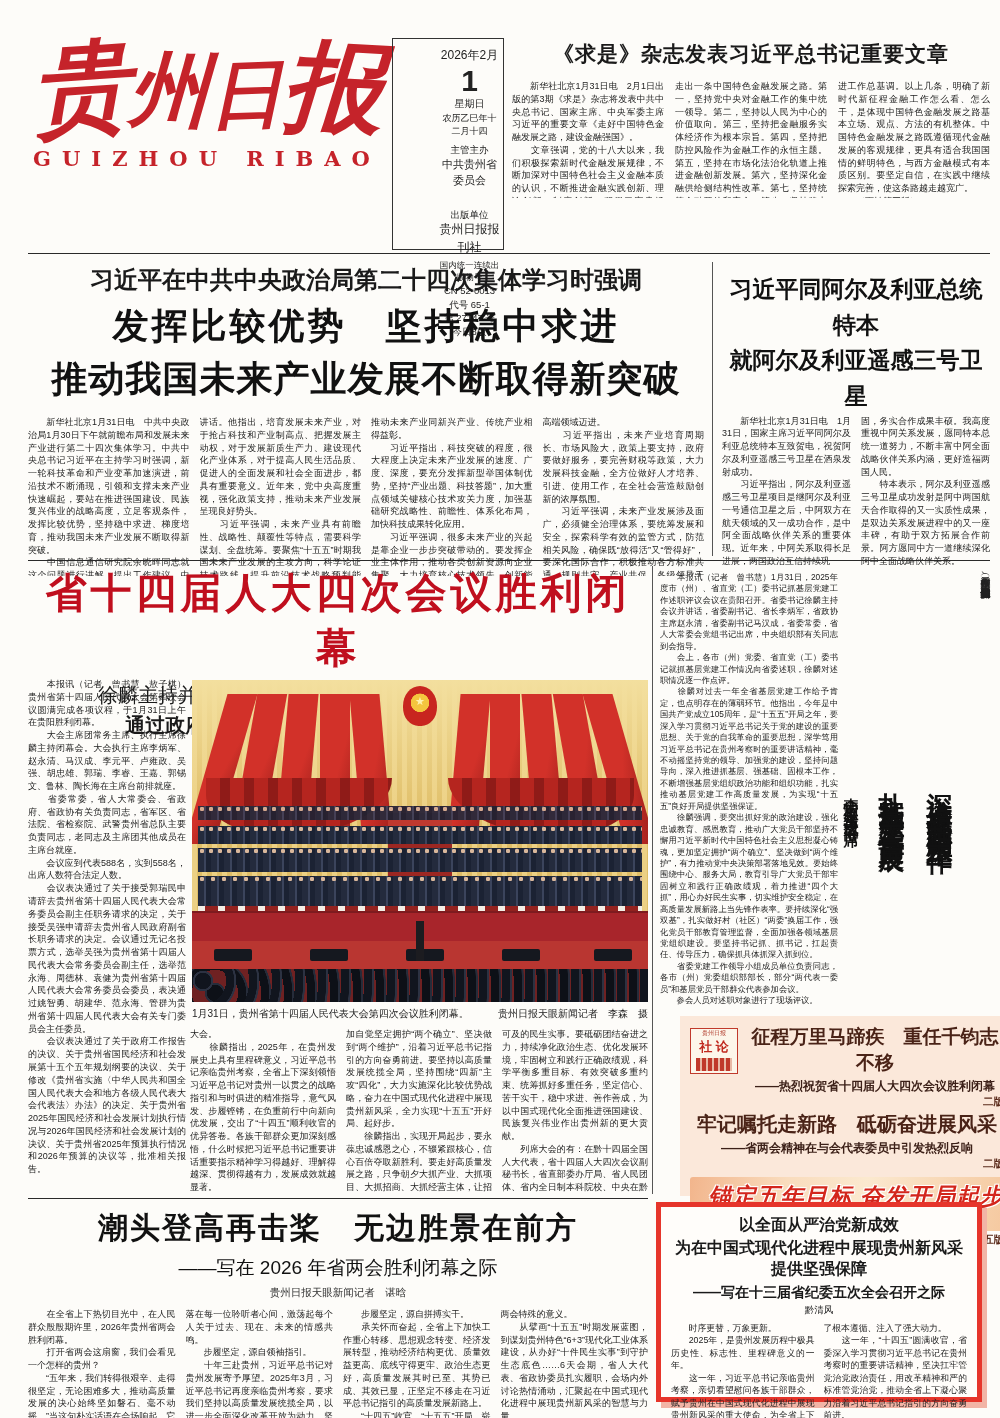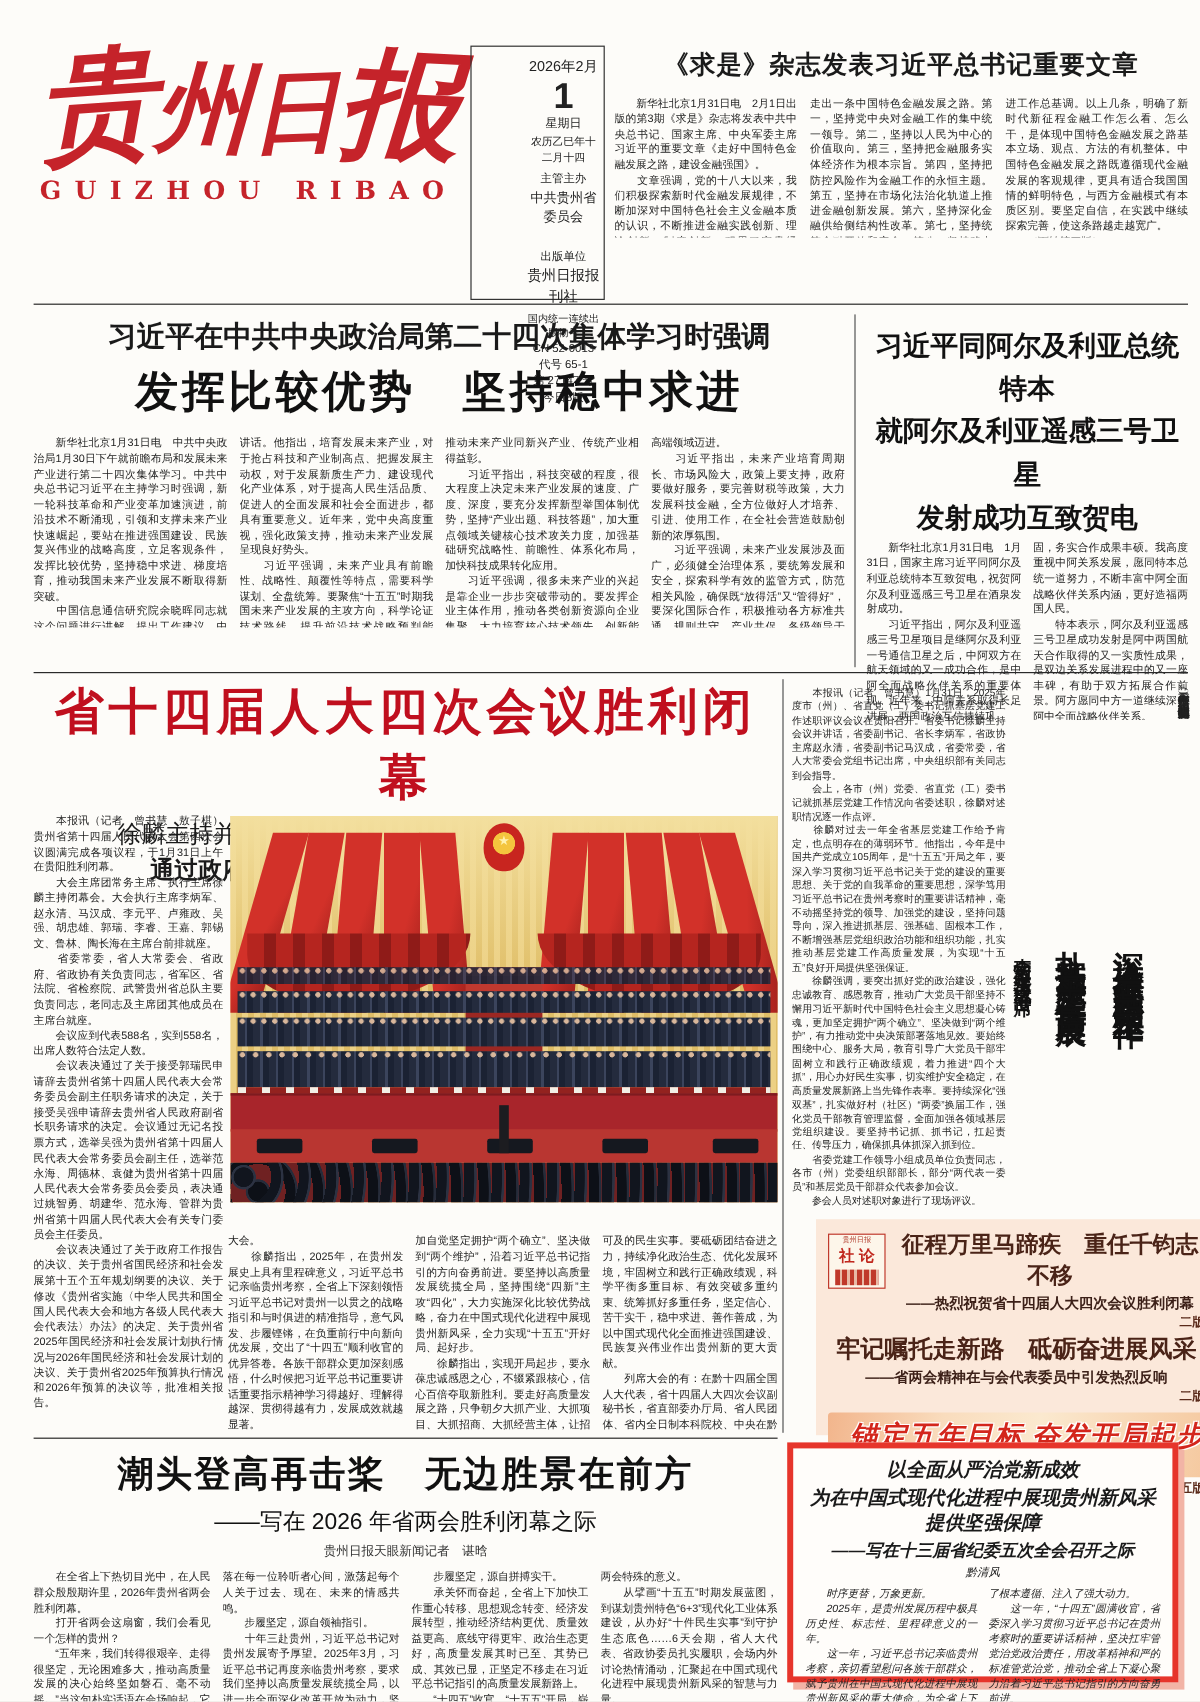--- a/index.html
+++ b/index.html
@@ -29,21 +29,21 @@
   .ed-sub{font-weight:bold;color:#3c2018;text-align:center;}
   .pageref{font-size:10.5px;color:#5a2a1a;text-align:right;font-weight:bold;}
   #banner{position:relative;margin-top:6px;height:54px;border-radius:3px;overflow:hidden;
           background:linear-gradient(100deg,#f2b58c 0%,#f9dcbd 30%,#fbe9cf 55%,#f5c9a0 100%);}
   #banner .bn-t{font-style:italic;font-weight:900;font-size:23px;color:#d3261c;text-align:right;
           text-shadow:1px 1px 0 #fff,-1px -1px 0 #fff,1px -1px 0 #fff,-1px 1px 0 #fff;margin-top:4px;letter-spacing:1px;}
   #banner .bn-pill{display:block;margin:2px auto 0;width:185px;background:#d3261c;color:#fff;font-size:11px;
           text-align:center;padding:1px 0;transform:skewX(-12deg);font-weight:bold;}
   
   #jiwei{border:5px solid #e6352b;background:#fffdfa;box-sizing:border-box;padding:8px 10px;
-         box-shadow:5px 6px 0 #f2b4a6;font-style:italic;}
+         box-shadow:5px 6px 0 #f2b4a6;}
   
   #photo{overflow:hidden;background:repeating-linear-gradient(90deg,#ecd084 0 5px,#dfbd66 5px 10px);}
   .ph-layer{position:absolute;}
   .flag{position:absolute;bottom:0;width:30px;background:linear-gradient(105deg,#d23129 55%,#9c1f1b);}
   .tier{position:absolute;left:6px;right:6px;
         background-image:repeating-radial-gradient(circle at 4px 3px,#d9b79b 0 2px,rgba(0,0,0,0) 2.4px 9px),
                          repeating-linear-gradient(90deg,#242b3d 0 6px,#3b445c 6px 8px,#1b2233 8px 13px);
         background-repeat:repeat-x,repeat;background-size:9px 7px,auto;}
   .monitor{position:absolute;width:38px;height:12px;background:#15181f;border-radius:2px;}
 </style>
@@ -87,20 +87,21 @@
       <div class="body-txt">进工作总基调。以上几条，明确了新时代新征程金融工作怎么看、怎么干，是体现中国特色金融发展之路基本立场、观点、方法的有机整体。中国特色金融发展之路既遵循现代金融发展的客观规律，更具有适合我国国情的鲜明特色，与西方金融模式有本质区别。要坚定自信，在实践中继续探索完善，使这条路越走越宽广。
 　　（下转第三版）</div>
     </div>
   </div>
 
   <div class="abs rule-h" style="left:28px;top:253px;width:962px;"></div>
 
   <div class="abs" style="left:28px;top:264px;width:676px;">
     <div class="kicker" style="font-size:24px;">习近平在中共中央政治局第二十四次集体学习时强调</div>
     <div class="hl-black" style="font-size:36px;margin-top:6px;letter-spacing:3px;">发挥比较优势　坚持稳中求进</div>
+    <div class="hl-black" style="font-size:36px;margin-top:4px;letter-spacing:1px;">推动我国未来产业发展不断取得新突破</div>
     <div class="cols" style="margin-top:12px;gap:10px;height:160px;">
       <div class="body-txt">　　新华社北京1月31日电　中共中央政治局1月30日下午就前瞻布局和发展未来产业进行第二十四次集体学习。中共中央总书记习近平在主持学习时强调，新一轮科技革命和产业变革加速演进，前沿技术不断涌现，引领和支撑未来产业快速崛起，要站在推进强国建设、民族复兴伟业的战略高度，立足客观条件，发挥比较优势，坚持稳中求进、梯度培育，推动我国未来产业发展不断取得新突破。
 　　中国信息通信研究院余晓晖同志就这个问题进行讲解，提出工作建议。中央政治局的同志认真听取讲解，并进行了讨论。
 　　习近平在听取讲解和讨论后发表重要</div>
       <div class="body-txt">讲话。他指出，培育发展未来产业，对于抢占科技和产业制高点、把握发展主动权，对于发展新质生产力、建设现代化产业体系，对于提高人民生活品质、促进人的全面发展和社会全面进步，都具有重要意义。近年来，党中央高度重视，强化政策支持，推动未来产业发展呈现良好势头。
 　　习近平强调，未来产业具有前瞻性、战略性、颠覆性等特点，需要科学谋划、全盘统筹。要聚焦“十五五”时期我国未来产业发展的主攻方向，科学论证技术路线，提升前沿技术战略预判能力。要综合考虑国家战略需求、技术成熟程度、要素支撑条件等因素，因地制宜、错位发展，要强化产业协同，</div>
       <div class="body-txt">推动未来产业同新兴产业、传统产业相得益彰。
 　　习近平指出，科技突破的程度，很大程度上决定未来产业发展的速度、广度、深度，要充分发挥新型举国体制优势，坚持“产业出题、科技答题”，加大重点领域关键核心技术攻关力度，加强基础研究战略性、前瞻性、体系化布局，加快科技成果转化应用。
 　　习近平强调，很多未来产业的兴起是靠企业一步步突破带动的。要发挥企业主体作用，推动各类创新资源向企业集聚，大力培育核心技术领先、创新能力强的科技领军企业和高新技术企业，引领带动产业向前沿和</div>
       <div class="body-txt">高端领域迈进。
@@ -108,21 +109,20 @@
 　　习近平强调，未来产业发展涉及面广，必须健全治理体系，要统筹发展和安全，探索科学有效的监管方式，防范相关风险，确保既“放得活”又“管得好”，要深化国际合作，积极推动各方标准共通、规则共守、产业共促，各级领导干部要加强科技前沿知识学习，努力做到知科技、懂产业、善决策。</div>
     </div>
   </div>
 
   <div class="abs rule-v" style="left:712px;top:262px;height:294px;"></div>
 
   <div class="abs" style="left:722px;top:272px;width:268px;">
     <div class="hl-black" style="font-size:23px;line-height:1.55;">
       <div>习近平同阿尔及利亚总统特本</div>
       <div>就阿尔及利亚遥感三号卫星</div>
-      <div>发射成功互致贺电</div>
     </div>
     <div class="cols" style="gap:10px;height:150px;">
       <div class="body-txt">　　新华社北京1月31日电　1月31日，国家主席习近平同阿尔及利亚总统特本互致贺电，祝贺阿尔及利亚遥感三号卫星在酒泉发射成功。
 　　习近平指出，阿尔及利亚遥感三号卫星项目是继阿尔及利亚一号通信卫星之后，中阿双方在航天领域的又一成功合作，是中阿全面战略伙伴关系的重要体现。近年来，中阿关系取得长足进展，两国政治互信持续巩</div>
       <div class="body-txt">固，务实合作成果丰硕。我高度重视中阿关系发展，愿同特本总统一道努力，不断丰富中阿全面战略伙伴关系内涵，更好造福两国人民。
 　　特本表示，阿尔及利亚遥感三号卫星成功发射是阿中两国航天合作取得的又一实质性成果，是双边关系发展进程中的又一座丰碑，有助于双方拓展合作前景。阿方愿同中方一道继续深化阿中全面战略伙伴关系。</div>
     </div>
   </div>
 
   <div class="abs rule-h" style="left:28px;top:560px;width:962px;"></div>
@@ -182,20 +182,24 @@
       <div class="monitor" style="left:118px;top:8px;"></div>
       <div class="monitor" style="left:214px;top:8px;"></div>
       <div class="monitor" style="left:310px;top:8px;"></div>
       <div class="monitor" style="left:402px;top:8px;"></div>
       <div class="ph-layer" style="left:50%;top:-20px;transform:translateX(-50%);width:8px;height:40px;background:#1c1c20;"></div>
     </div>
 
     <div class="ph-layer" style="left:0;right:0;top:289px;height:33px;background:repeating-radial-gradient(circle at 11px 12px,#11151e 0 8px,#2c3242 8.5px 10px,rgba(0,0,0,0) 10.5px 23px),repeating-radial-gradient(circle at 23px 24px,#0d1017 0 8px,#262c3a 8.5px 10px,rgba(0,0,0,0) 10.5px 23px),#6f2122;"></div>
   </div>
 
+  <div class="abs" style="left:192px;top:1007px;width:456px;display:flex;justify-content:space-between;font-size:10px;color:#222;">
+    <span>1月31日，贵州省第十四届人民代表大会第四次会议胜利闭幕。</span>
+    <span>贵州日报天眼新闻记者　李森　摄</span>
+  </div>
 
   <div class="abs cols" style="left:190px;top:1028px;width:458px;height:166px;gap:10px;">
     <div class="body-txt">大会。
 　　徐麟指出，2025年，在贵州发展史上具有里程碑意义，习近平总书记亲临贵州考察，全省上下深刻领悟习近平总书记对贵州一以贯之的战略指引和与时俱进的精准指导，意气风发、步履铿锵，在负重前行中向新向优发展，交出了“十四五”顺利收官的优异答卷。各族干部群众更加深刻感悟，什么时候把习近平总书记重要讲话重要指示精神学习得越好、理解得越深、贯彻得越有力，发展成效就越显著。
 　　徐麟强调，2026年是中国共产党成立105周年，是“十五五”开局之年，全省上下要深入学习贯彻党的二十届四中全会精神，深学细悟笃行习近平总书记在贵州考察时的重要讲话精神，更</div>
     <div class="body-txt">加自觉坚定拥护“两个确立”、坚决做到“两个维护”，沿着习近平总书记指引的方向奋勇前进。要坚持以高质量发展统揽全局，坚持围绕“四新”主攻“四化”，大力实施深化比较优势战略，奋力在中国式现代化进程中展现贵州新风采，全力实现“十五五”开好局、起好步。
 　　徐麟指出，实现开局起步，要永葆忠诚感恩之心，不辍紧跟核心，信心百倍夺取新胜利。要走好高质量发展之路，只争朝夕大抓产业、大抓项目、大抓招商、大抓经营主体，让招商大进、项目快进、产业突进的发展强音激荡黔贵大地。要担稳兴业强县富民之责，推动城乡融合一体发展，确保脱贫成果巩固拓展，做好乡村全面振兴大文章，办好可感</div>
     <div class="body-txt">可及的民生实事。要砥砺团结奋进之力，持续净化政治生态、优化发展环境，牢固树立和践行正确政绩观，科学平衡多重目标、有效突破多重约束、统筹抓好多重任务，坚定信心、苦干实干，稳中求进、善作善成，为以中国式现代化全面推进强国建设、民族复兴伟业作出贵州新的更大贡献。
 　　列席大会的有：在黔十四届全国人大代表，省十四届人大四次会议副秘书长，省直部委办厅局、省人民团体、省内全日制本科院校、中央在黔有关单位、省管企业主要负责人，省政府参事，各市（州）和县（市、区）有关负责同志等。
 　　大会在雄壮的国歌声中胜利闭幕。

